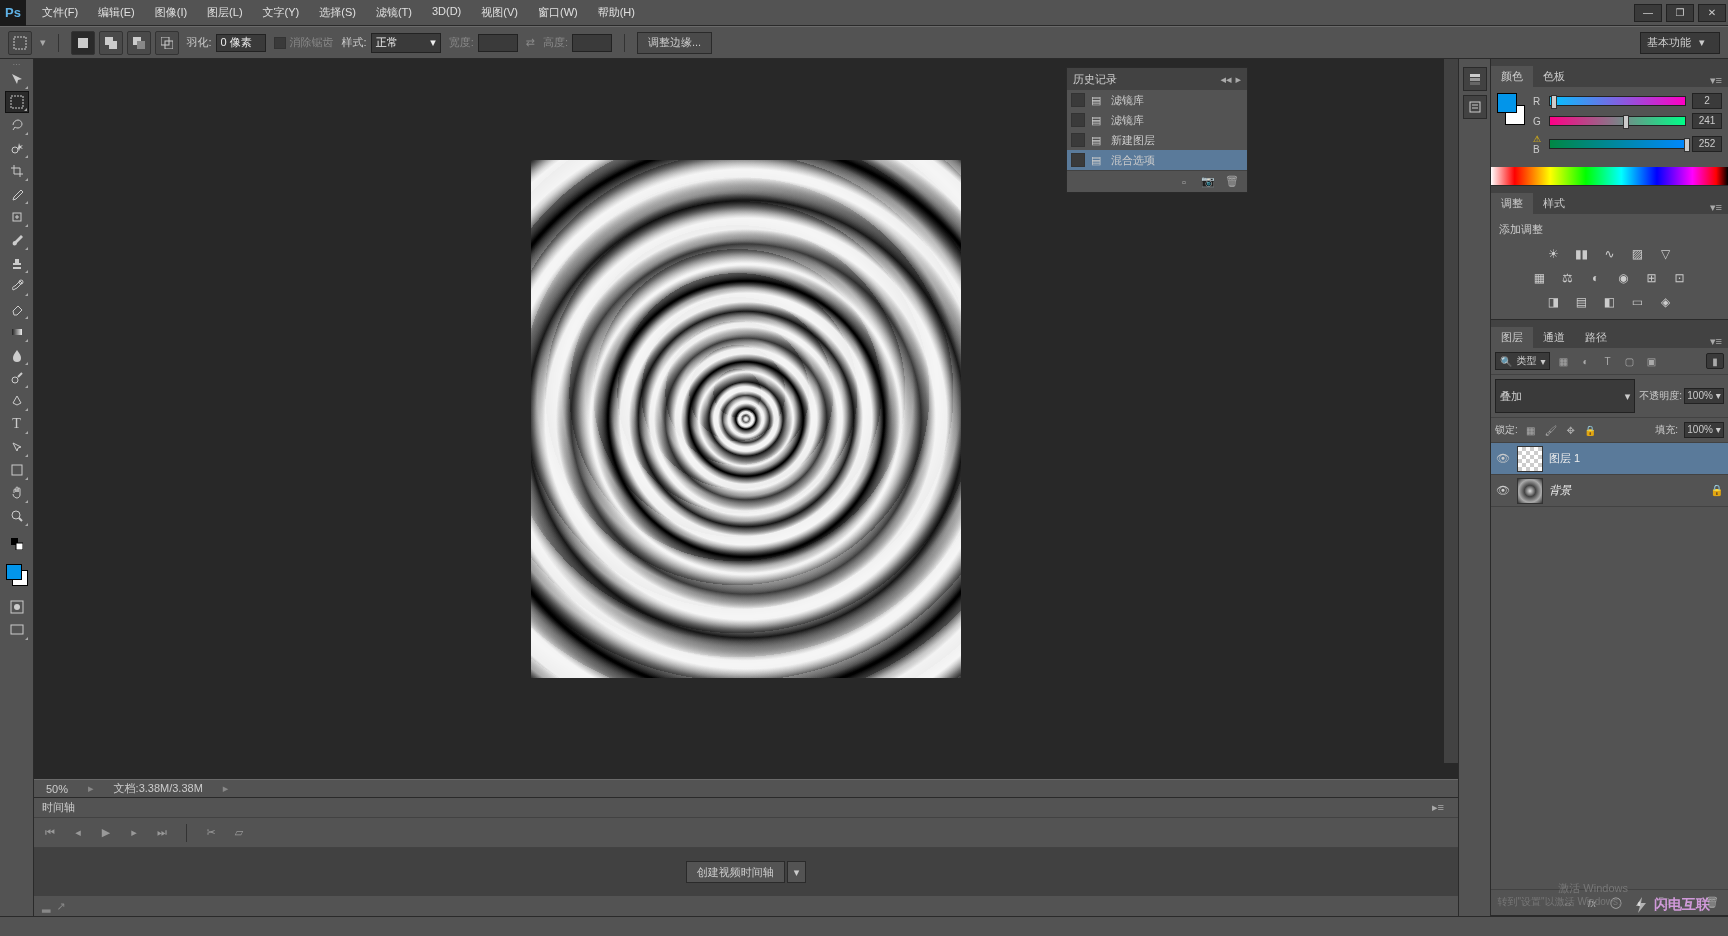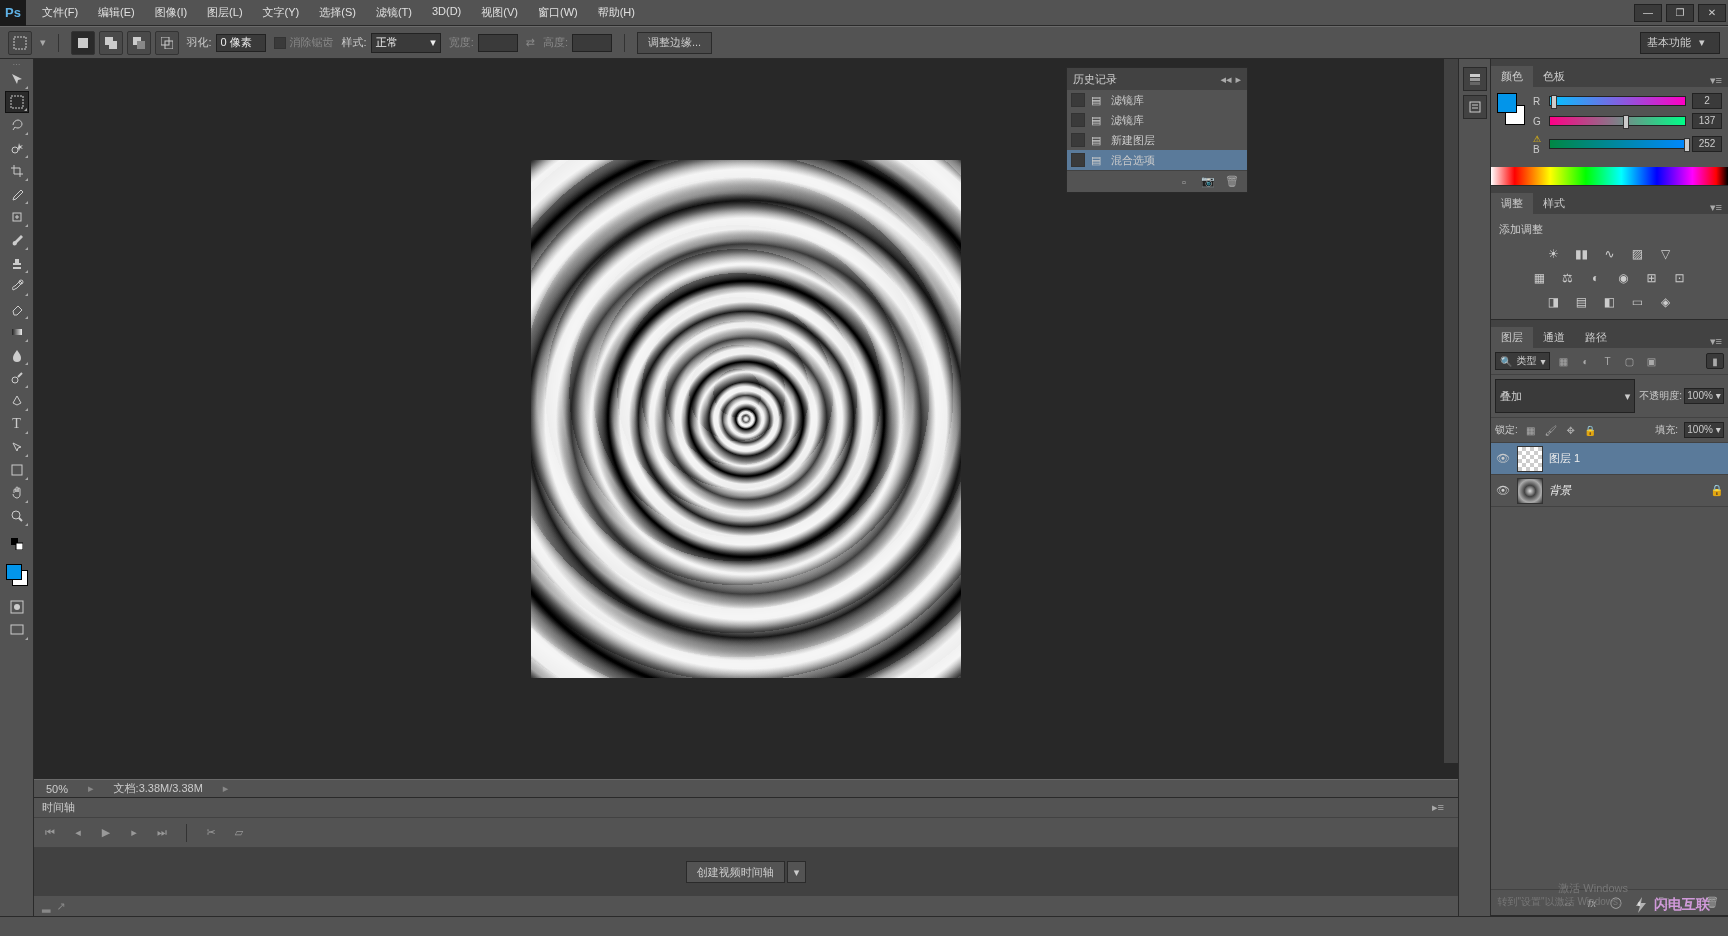--- a/index.html
+++ b/index.html
@@ -439,21 +439,21 @@
               <div class="slider-track slider-r">
                 <div class="slider-thumb" style="left:1%"></div>
               </div>
               <div class="slider-value">2</div>
             </div>
           <div class="slider-row">
               <span class="slider-label">G</span>
               <div class="slider-track slider-g">
                 <div class="slider-thumb" style="left:54%"></div>
               </div>
-              <div class="slider-value">137</div>
+              <div class="slider-value">241</div>
             </div>
           <div class="slider-row">
               <span class="slider-label"><span style="color:#ffcc00;font-size:9px">⚠</span> B</span>
               <div class="slider-track slider-b">
                 <div class="slider-thumb" style="left:99%"></div>
               </div>
               <div class="slider-value">252</div>
             </div>
         </div>
       </div>

